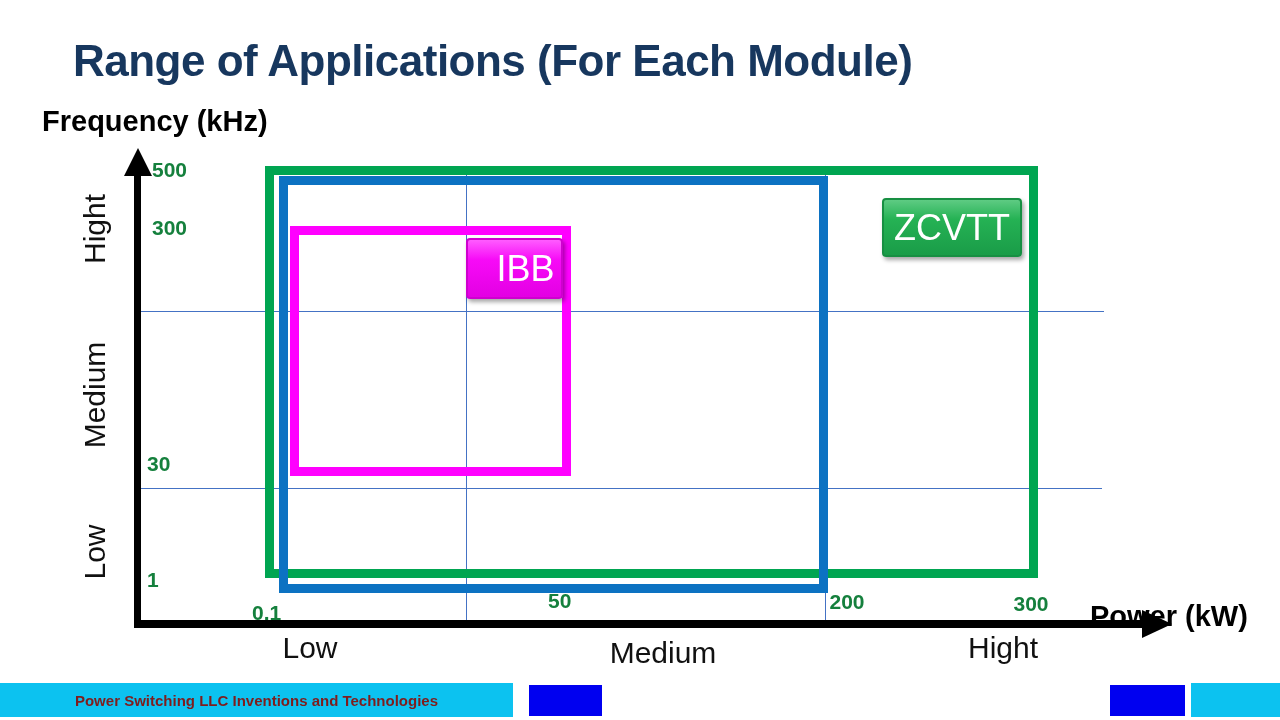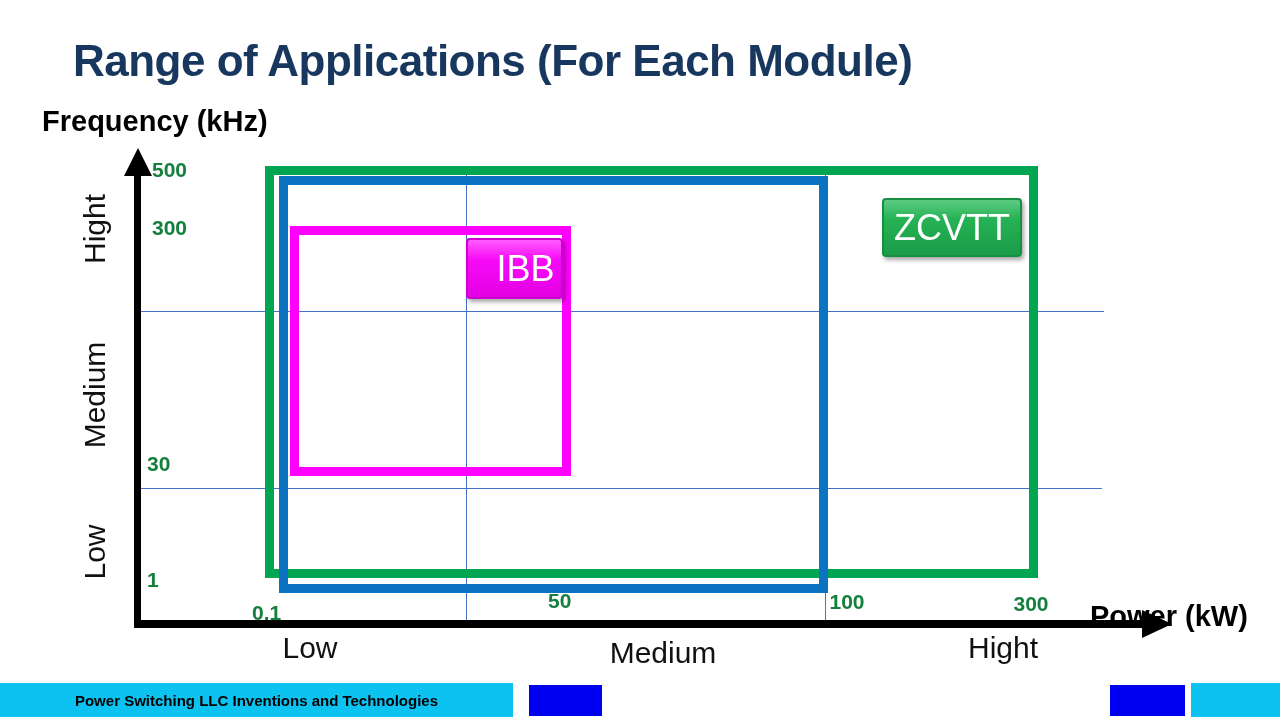--- a/index.html
+++ b/index.html
@@ -69,21 +69,21 @@
 
   .tick { font-size:21px; font-weight:bold; color:#15803d; white-space:nowrap; }
   .band { font-size:30px; color:#111; white-space:nowrap; text-align:center; }
   .band-y { width:160px; transform:rotate(-90deg); transform-origin:center; }
 
   
   .footer-bar { top:683px; height:34px; background:#0CC2F0; }
   .footer-square { top:685px; height:31px; background:#0000F0; }
   .footer-text {
     width:100%; height:100%; display:flex; align-items:center; justify-content:center;
-    font-size:15px; font-weight:bold; color:#000000; white-space:nowrap;
+    font-size:15px; font-weight:bold; color:#7f1d1d; white-space:nowrap;
   }
   .footer-text.center { font-size:17px; }
 </style>
 </head>
 <body>
 
 <div id="slide">
 
   <div class="abs title">Range of Applications (For Each Module)</div>
 
@@ -107,21 +107,21 @@
   <div class="abs axis-line x-axis-shaft"></div>
   <div class="abs x-arrow"></div>
 
   <div class="abs tick" style="left:152px; top:158px;">500</div>
   <div class="abs tick" style="left:152px; top:216px;">300</div>
   <div class="abs tick" style="left:147px; top:452px;">30</div>
   <div class="abs tick" style="left:147px; top:568px;">1</div>
 
   <div class="abs tick" style="left:252px; top:593px; width:40px; margin-top:8px;">0.1</div>
   <div class="abs tick" style="left:548px; top:589px; width:30px; text-align:left;">50</div>
-  <div class="abs tick" style="left:827px; top:590px; width:40px; text-align:center;">100</div>
+  <div class="abs tick" style="left:827px; top:590px; width:40px; text-align:center;">200</div>
   <div class="abs tick" style="left:1011px; top:592px; width:40px; text-align:center;">300</div>
 
   <div class="abs band" style="left:270px; top:631px; width:80px;">Low</div>
   <div class="abs band" style="left:593px; top:636px; width:140px;">Medium</div>
   <div class="abs band" style="left:933px; top:631px; width:140px;">Hight</div>
 
   <div class="abs band band-y" style="left:15px; top:212px;">Hight</div>
   <div class="abs band band-y" style="left:15px; top:378px;">Medium</div>
   <div class="abs band band-y" style="left:15px; top:535px;">Low</div>
 

